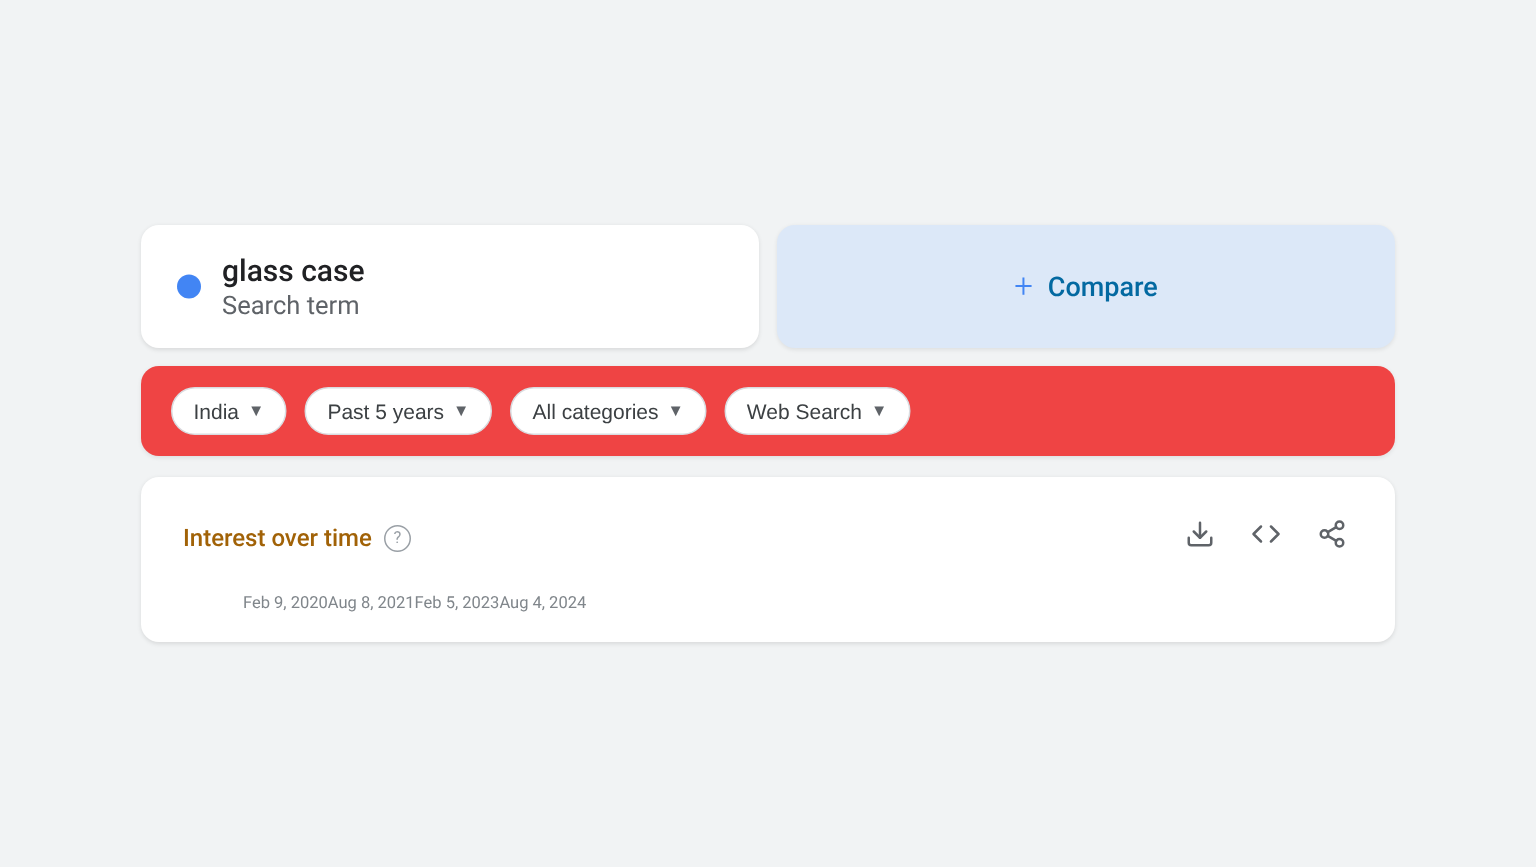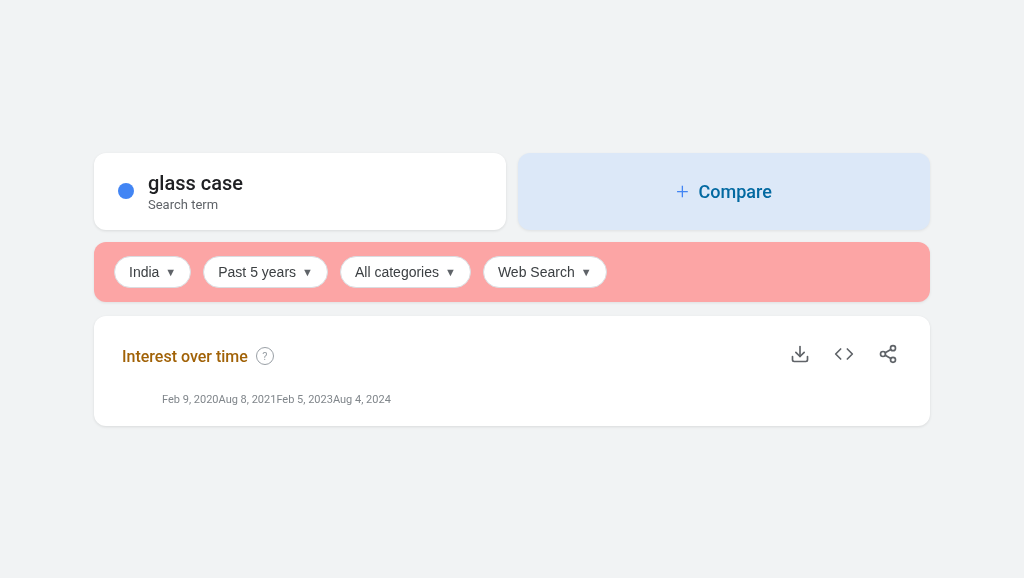--- a/index.html
+++ b/index.html
@@ -42,21 +42,21 @@
     .search-term-info {
       display: flex;
       flex-direction: column;
     }
     .search-term-name {
       font-size: 20px;
       font-weight: 500;
       color: #202124;
     }
     .search-term-label {
-      font-size: 13px;
+      font-size: 17px;
       color: #5f6368;
       margin-top: 2px;
     }
     .compare-card {
       background: #dce8f8;
       border-radius: 12px;
       padding: 18px 24px;
       flex: 1;
       display: flex;
       align-items: center;
@@ -69,21 +69,21 @@
       font-size: 22px;
       color: #4285f4;
       font-weight: 300;
     }
     .compare-label {
       font-size: 18px;
       color: #0369a1;
       font-weight: 500;
     }
     .filters-row {
-      background: #fca5a5;
+      background: #ef4444;
       border-radius: 12px;
       padding: 14px 20px;
       display: flex;
       gap: 12px;
       align-items: center;
       margin-bottom: 14px;
       box-shadow: 0 1px 3px rgba(0,0,0,0.08);
     }
     .filter-btn {
       border: 1px solid #dadce0;

